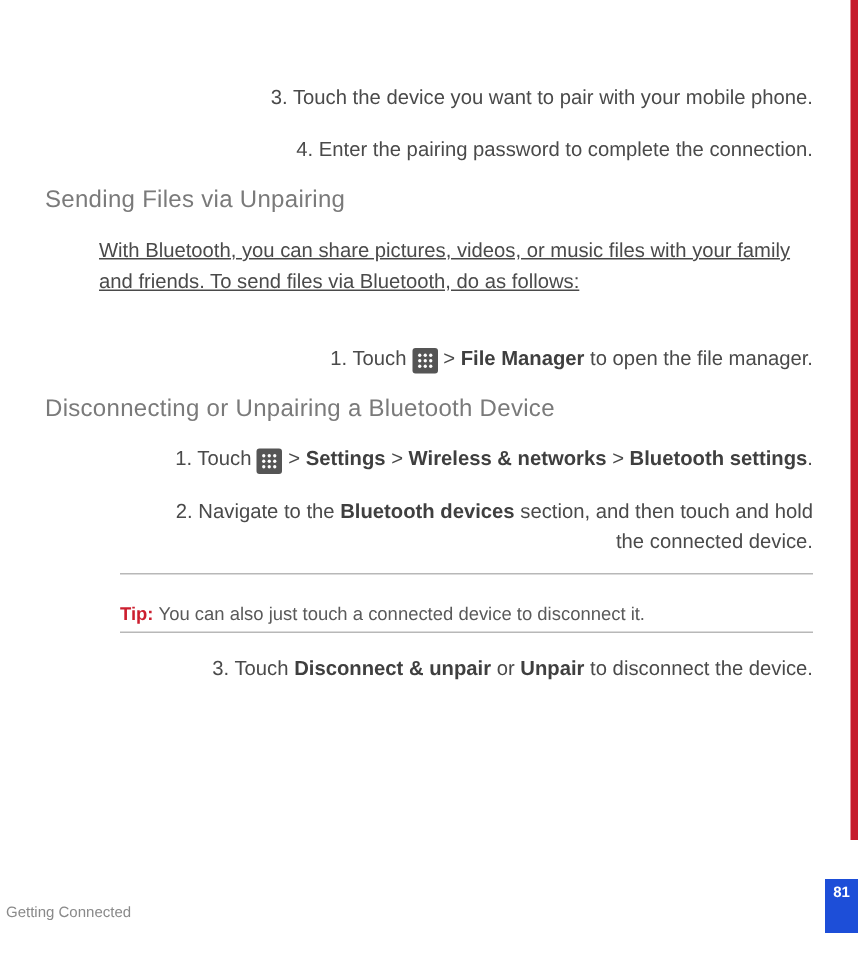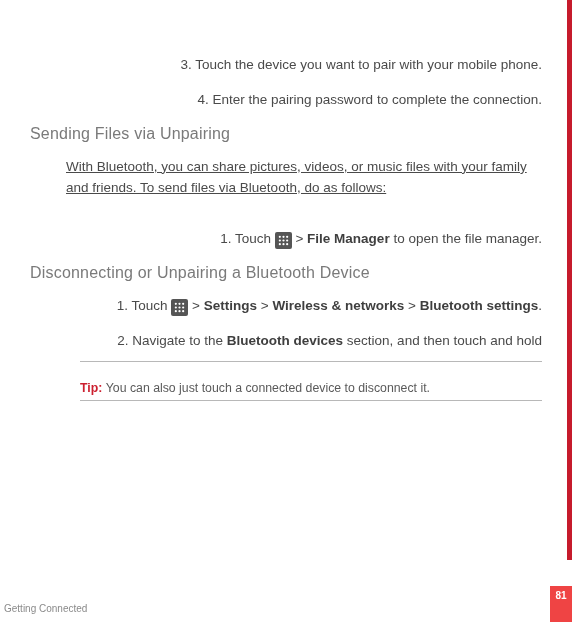--- a/index.html
+++ b/index.html
@@ -70,21 +70,21 @@
       left: 4px;
       font-size: 10px;
       color: #8a8a8a;
     }
     .page-tab {
       position: absolute;
       right: 0;
       bottom: 14px;
       width: 22px;
       height: 36px;
-      background: #ef4444;
+      background: #1d4ed8;
       color: #fff;
       font-size: 10px;
       font-weight: 700;
       display: flex;
       align-items: flex-start;
       justify-content: center;
       padding-top: 4px;
     }
     .thin-side {
       position: absolute;
@@ -144,23 +144,27 @@
             <circle cx="2" cy="10" r="1.2"></circle>
             <circle cx="6" cy="10" r="1.2"></circle>
             <circle cx="10" cy="10" r="1.2"></circle>
           </g>
         </svg>
       </span><span> &gt; </span><strong>Settings</strong><span> &gt; </span><strong>Wireless &amp; networks</strong><span> &gt; </span><strong>Bluetooth settings</strong><span>.</span>
   </p>
 
   <p class="num-item">
     <span>2. Navigate to the </span><strong>Bluetooth devices</strong><span> section, and then touch and hold</span>
+    <span class="continuation">the connected device.</span>
   </p>
 
   <div class="tip-block">
     <span class="tip-label">Tip:  </span><span>You can also just touch a connected device to disconnect it.</span>
   </div>
 
+  <p class="num-item">
+    <span>3. Touch </span><strong>Disconnect &amp; unpair</strong><span> or </span><strong>Unpair</strong><span> to disconnect the device.</span>
+  </p>
 
 </div>
 
 <div class="footer">Getting Connected</div>
 <div class="page-tab">81</div>
 
 </body></html>

